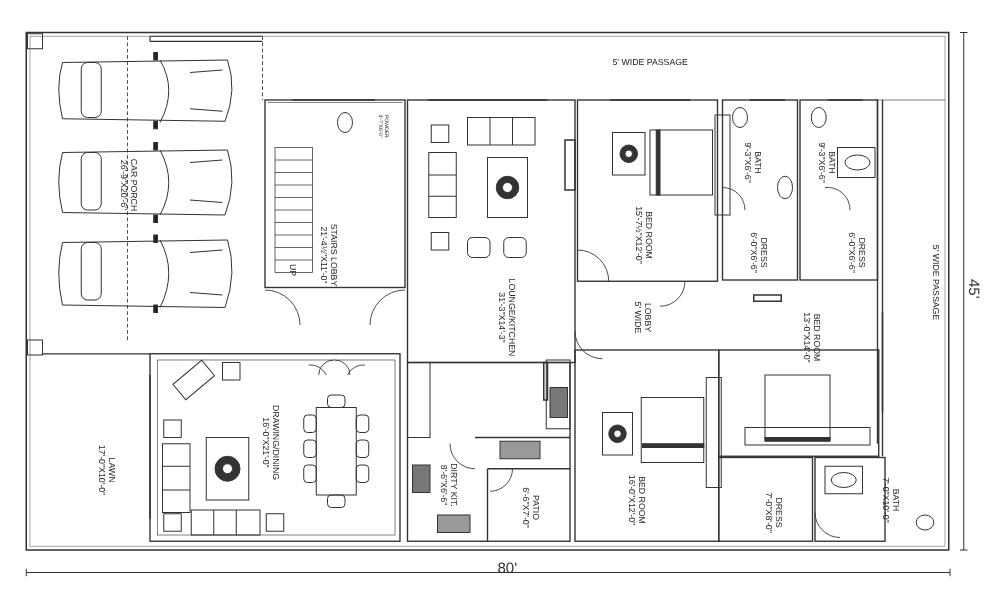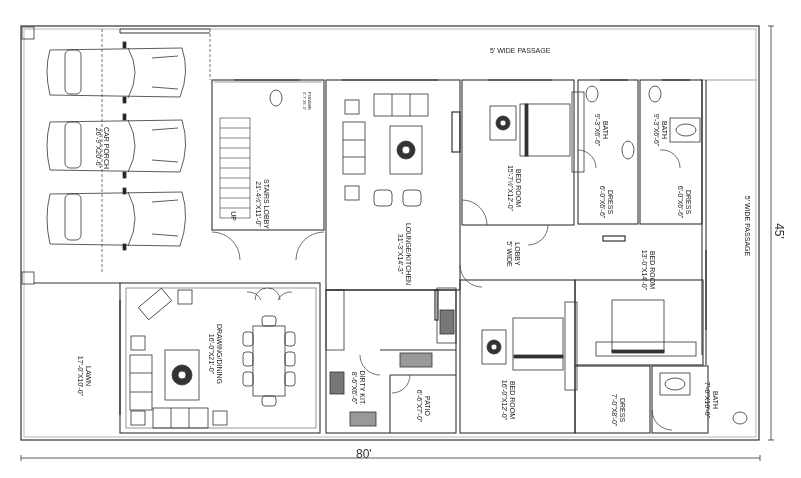--- a/index.html
+++ b/index.html
@@ -214,21 +214,21 @@
     <line x1="234" y1="80" x2="300" y2="80"></line>
     <line x1="342" y1="80" x2="438" y2="80"></line>
     <line x1="120" y1="300" x2="120" y2="415"></line>
     <line x1="706" y1="250" x2="706" y2="330"></line>
     <rect x="452" y="112" width="8" height="40"></rect>
     <rect x="603" y="236" width="22" height="5"></rect>
     <rect x="435" y="290" width="3" height="30"></rect>
   </g>
 </svg>
 
-<div class="dim" style="left:356px;top:447px;">80'</div>
+<div class="dim" style="left:398px;top:447px;">80'</div>
 <div class="dim" style="left:771px;top:224px;transform:rotate(90deg);">45'</div>
 <div class="lbl" style="left:490px;top:47px;">5' WIDE PASSAGE</div>
 <div class="lbl rot" style="left:712px;top:222px;width:70px;">5' WIDE PASSAGE</div>
 <div class="lbl" style="left:228px;top:212px;transform:rotate(90deg);">UP</div>
 
 <div class="lbl rot" style="left:74px;top:140px;width:56px;"><span>CAR PORCH</span><br><span>26'-9"X20'-6"</span></div>
 <div class="lbl rot" style="left:288px;top:96px;width:38px;font-size:4px;line-height:5px;"><span>POWDER</span><br><span>3'-7"X6'-0"</span></div>
 <div class="lbl rot" style="left:232px;top:196px;width:60px;"><span>STAIRS LOBBY</span><br><span>21'-4½"X11'-0"</span></div>
 <div class="lbl rot" style="left:369px;top:246px;width:70px;"><span>LOUNGE/KITCHEN</span><br><span>31'-3"X14'-3"</span></div>
 <div class="lbl rot" style="left:486px;top:180px;width:56px;"><span>BED ROOM</span><br><span>15'-7½"X12'-0"</span></div>

